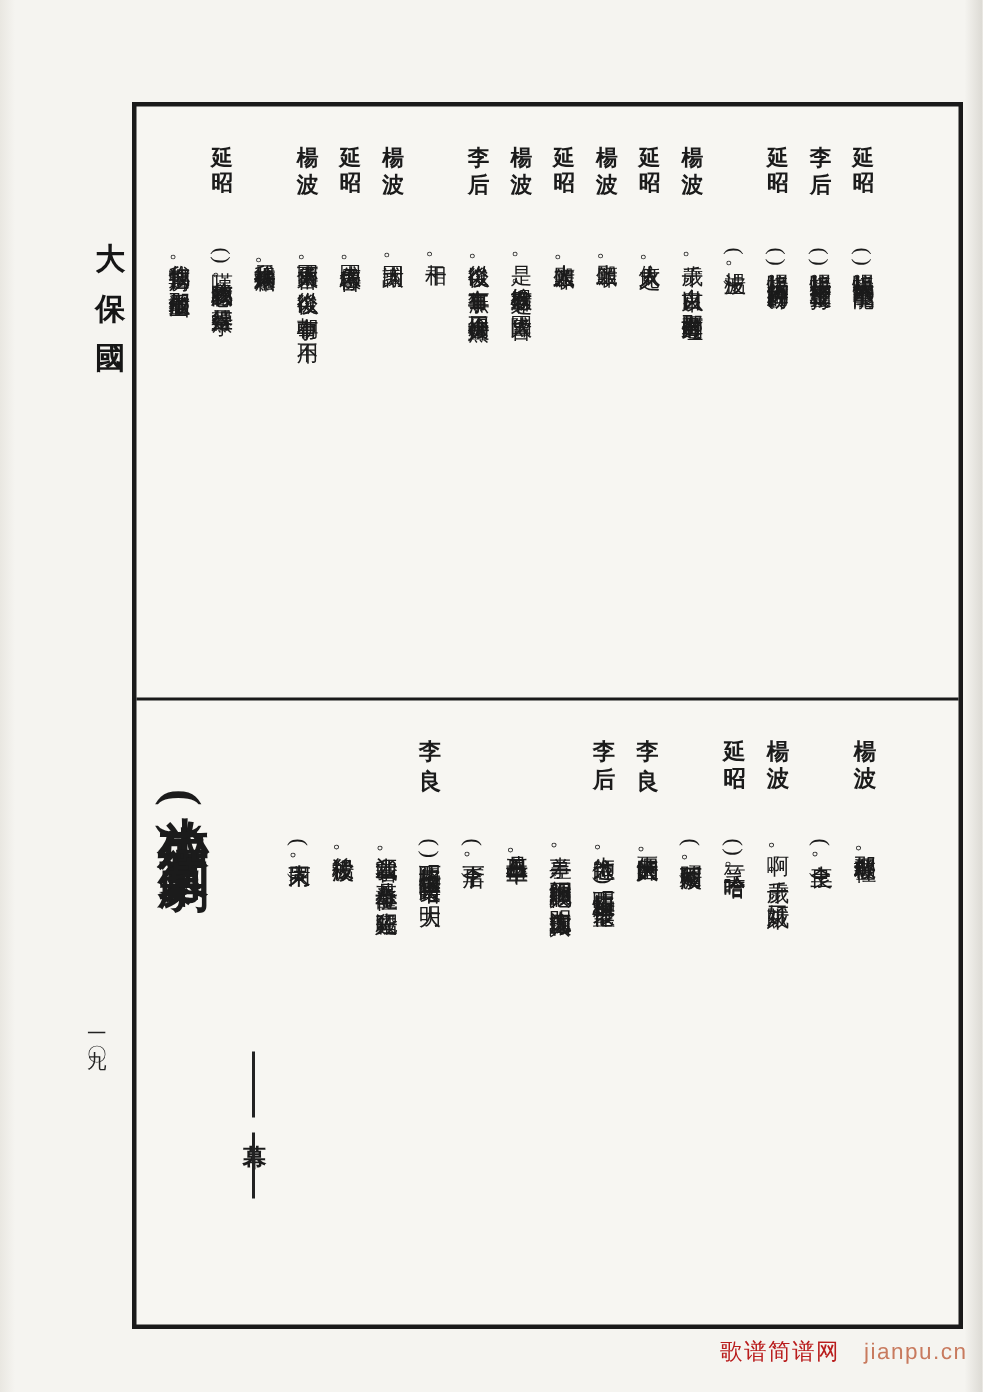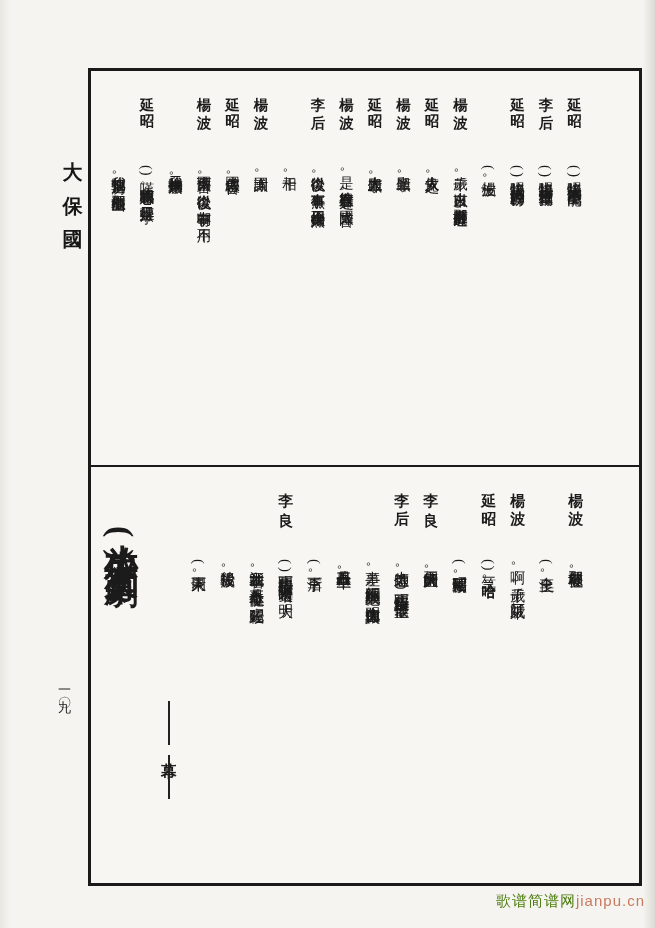--- a/index.html
+++ b/index.html
@@ -62,22 +62,22 @@
     font-size:34px;font-weight:bold;
     letter-spacing:3px;
     line-height:1.05;
   }
 
   .watermark{
     position:absolute;right:10px;top:892px;
     font-size:15px;letter-spacing:1px;
     font-family:"Liberation Sans","DejaVu Sans",sans-serif;
   }
-  .wm-cn{color:#4d7c0f;}
-  .wm-url{color:#c87a5e;margin-left:0;}
+  .wm-cn{color:#b91c1c;}
+  .wm-url{color:#c87a5e;margin-left:16px;}
 </style>
 </head>
 <body>
 
 <div class="scan-edge-left"></div>
 <div class="scan-edge-right"></div>
 
 <div class="margin-title">大保國</div>
 <div class="page-number">一〇九</div>
 

